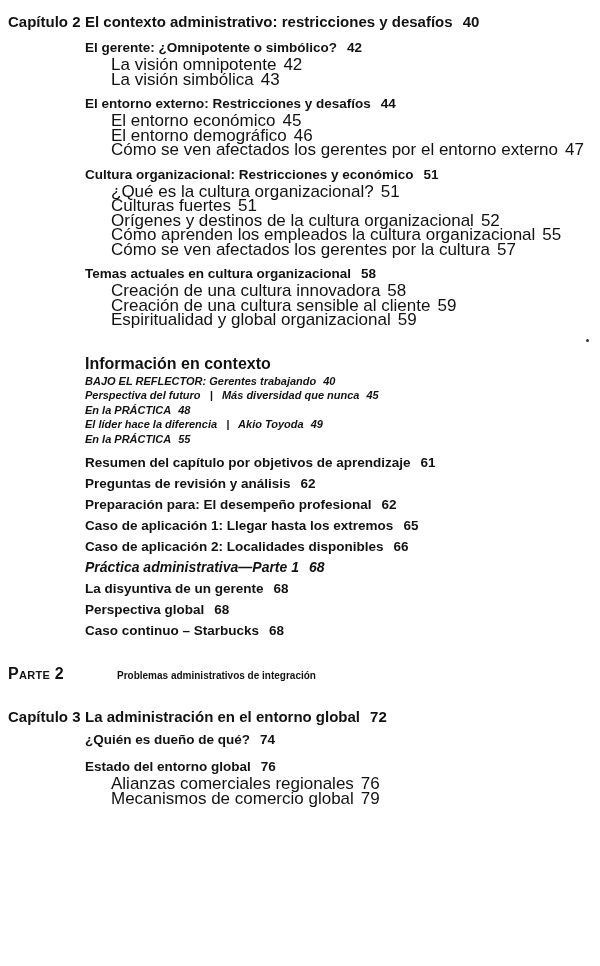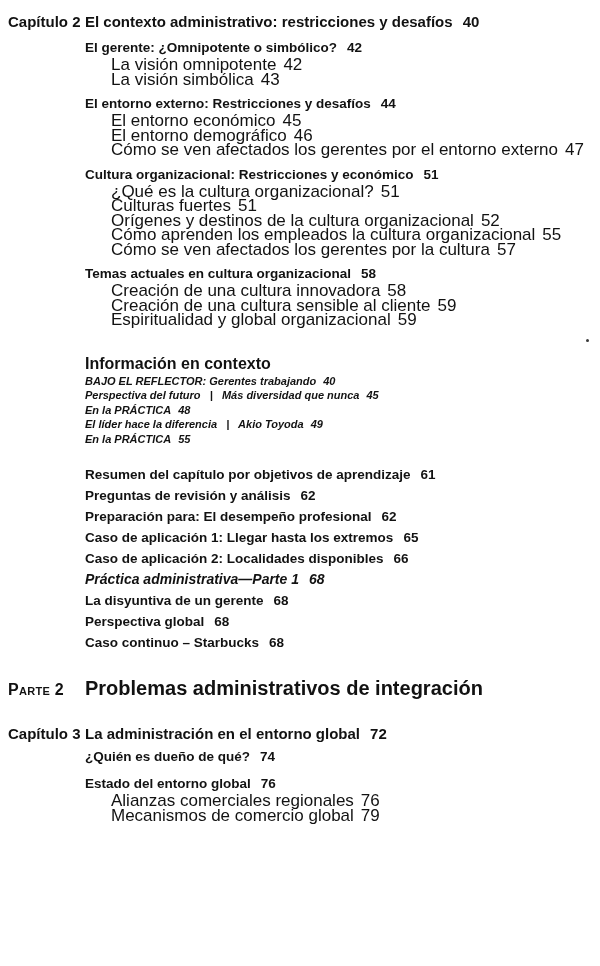--- a/index.html
+++ b/index.html
@@ -13,39 +13,39 @@
   }
   .sheet { position: relative; padding: 12px 10px 60px 8px; width: 600px; min-height: 966px; }
 
   
   .chapter-row { display: flex; align-items: baseline; font-weight: bold; font-size: 15px; line-height: 19px; margin-bottom: 3px; }
   .chapter-label { flex: 0 0 77px; }
   .chapter-title { white-space: pre-wrap; }
 
   
   .block.parte { margin-top: 25px; }
-  .parte-row { display: flex; align-items: baseline; }
+  .parte-row { display: flex; align-items: baseline; gap: 32px; }
   .parte-label { flex: 0 0 77px; font-variant: small-caps; font-weight: bold; font-size: 16px; letter-spacing: 0.3px; }
-  .parte-title { font-weight: bold; font-size: 20px; white-space: pre-wrap; }
+  .parte-title { font-weight: bold; font-size: 10px; white-space: pre-wrap; }
   .parte + .block.chapter { margin-top: 24px; }
   .block + .block { margin-top: 24px; }
 
   
   .entry { margin-left: 77px; }
   .entry .t { white-space: pre-wrap; }
   .pg { margin-left: 10px; }
 
   .e-h2  { font-weight: bold; font-size: 13.5px; line-height: 17px; margin-top: 8px; margin-bottom: 2px; }
   .e-sub { margin-left: 103px; font-size: 17px; line-height: 14.5px; }
   .e-sub .pg { margin-left: 7px; }
   .e-ctx { font-weight: bold; font-size: 16px; line-height: 14px; margin-top: 29px; margin-bottom: 3px; }
   .e-feat { font-weight: bold; font-style: italic; font-size: 11px; line-height: 14.5px; }
   .e-feat .pg { margin-left: 7px; font-style: italic; }
   .e-sum { font-weight: bold; font-size: 13.5px; line-height: 21px; }
-  .e-feat + .e-sum { margin-top: 18px; }
+  .e-feat + .e-sum { margin-top: 6px; }
   .e-prac { font-weight: bold; font-style: italic; font-size: 14px; line-height: 21px; }
 
   
   .speck { position: absolute; left: 586px; top: 339px; width: 3px; height: 3px; background: #3a3a3a; border-radius: 50%; }
 </style>
 </head>
 <body style="color: rgb(18, 18, 18); background: rgb(255, 255, 255);">
 
 <main class="sheet">
   <div id="toc-root">

